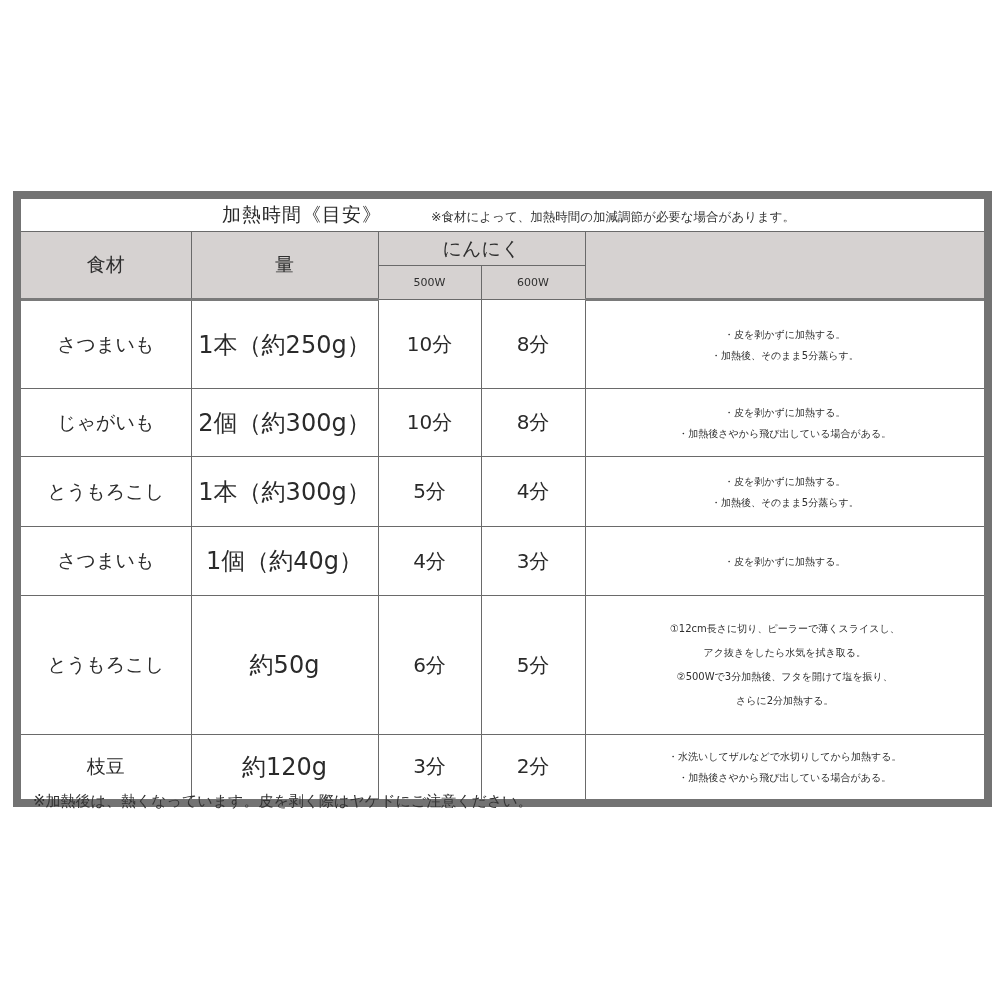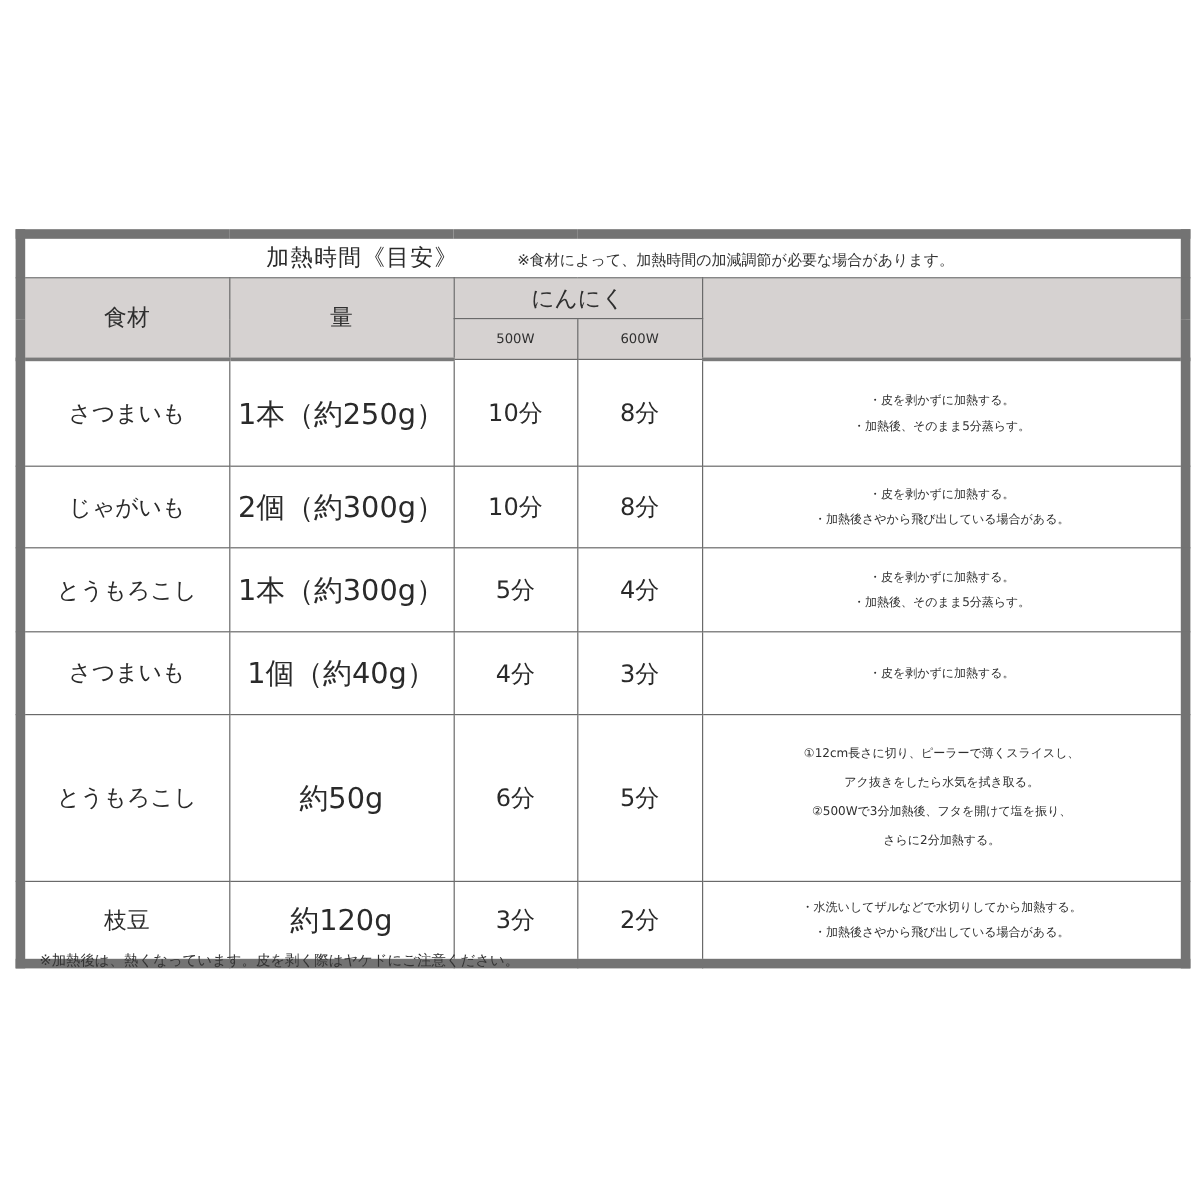--- a/index.html
+++ b/index.html
@@ -15,21 +15,21 @@
   .title-note { font-size: 12.5px; margin-left: 44px; color: #333; }
   .hdr th { background: #d6d2d1; color: #2f2f2f; }
   .hdr .big { font-size: 19px; }
   .hdr .watt { font-size: 11px; }
   .hdr-sub th { border-bottom: 3px solid #7a7a7a; }
   td.food { font-size: 19px; }
   td.amt { font-size: 24px; margin-left: 32px; }
   td.time { font-size: 20px; }
   td.note { text-align: left; font-size: 10px; line-height: 21px; padding-left: 18px; color: #2e2e2e; }
   .note-line { display: block; white-space: nowrap; }
-  .footnote { position: absolute; left: 33px; top: 792px; font-size: 12px; color: #333; }
+  .footnote { position: absolute; left: 33px; top: 792px; font-size: 15px; color: #333; }
 </style>
 </head>
 <body>
 
 <div class="wrap">
   <table class="main">
     <colgroup>
       <col style="width:174px">
       <col style="width:187px">
       <col style="width:103px">

